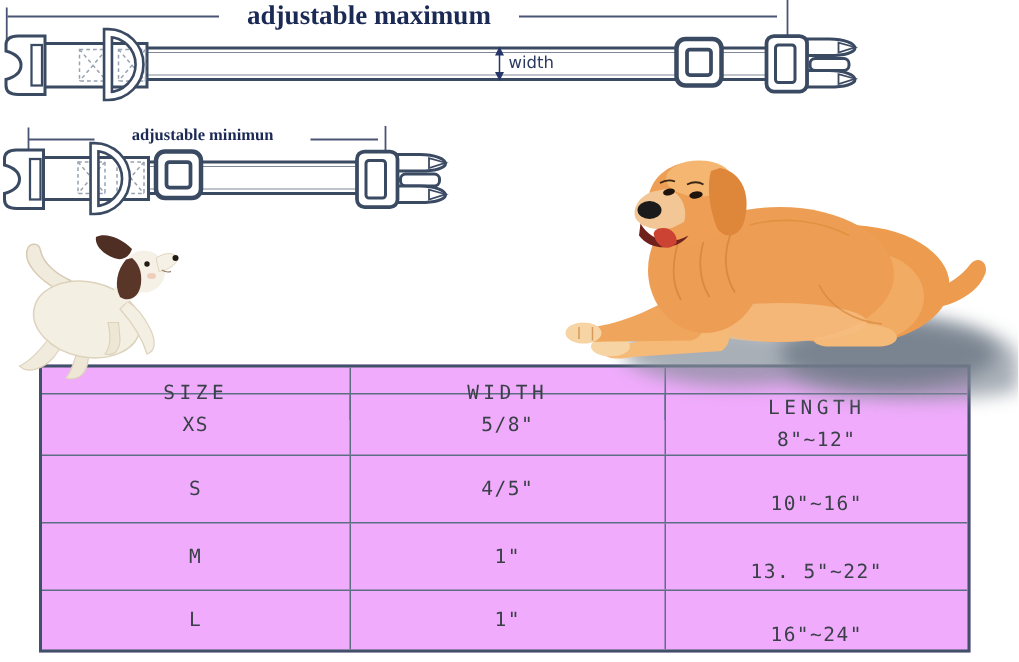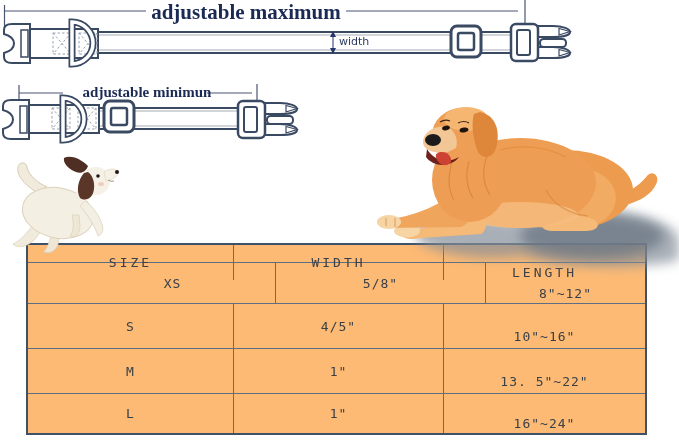--- a/index.html
+++ b/index.html
@@ -9,41 +9,41 @@
   }
   svg.layer{position:absolute;left:0;top:0;pointer-events:none;}
   #collar-layer{z-index:1;}
   #dog-layer{z-index:3;}
 
   .dim-label{
     position:absolute;z-index:2;text-align:center;
     font-family:"Liberation Serif","DejaVu Serif",serif;
     font-weight:bold;color:#1b2a55;white-space:nowrap;
   }
-  #label-max{left:148px;top:0px;width:196px;font-size:21px;}
-  #label-min{left:76px;top:84px;width:142px;font-size:15px;}
+  #label-max{left:148px;top:0px;width:196px;font-size:18px;}
+  #label-min{left:64px;top:84px;width:142px;font-size:11px;}
   #label-width{
     position:absolute;z-index:2;left:339px;top:35px;
     font-family:"DejaVu Sans",sans-serif;font-size:11px;color:#2b3a60;
   }
 
   .size-table{
     position:absolute;z-index:2;left:26px;top:243px;width:621px;height:192px;
-    background:#fdba74;border:2px solid #3f5166;box-sizing:border-box;
+    background:#f0abfc;border:2px solid #3f5166;box-sizing:border-box;
     display:flex;flex-direction:column;overflow:hidden;
     font-family:"DejaVu Sans Mono","Liberation Mono",monospace;color:#3a4048;
   }
   .tr{display:grid;grid-template-columns:206px 210px 1fr;border-bottom:1px solid #5d6e83;}
   .tr:last-child{border-bottom:none;flex:1;}
   .td{display:flex;align-items:center;justify-content:center;
       border-right:1px solid #5d6e83;font-size:13px;letter-spacing:1px;}
   .td:last-child{border-right:none;margin-top:20px;}
   .h-head{height:17px;}
   .h-head .td{font-size:13px;letter-spacing:3px;}
-  .h-xs{height:40px;padding-left:42px;}
+  .h-xs{height:40px;}
   .h-s{height:44px;}
   .h-m{height:44px;}
 </style>
 </head>
 <body>
 
 <svg id="collar-layer" class="layer" width="679" height="441" viewBox="0 0 679 441">
   <defs>
     <g id="fbuckle">
       <path d="M30,24 L12,24 Q4,24 4,30 L4,34 C11,36 14,39 14,43.5 C14,48 11,51 4,53 L4,57 Q4,63 12,63 L30,63 Z" fill="#fff" stroke="#3b4a63" stroke-width="2"></path>

